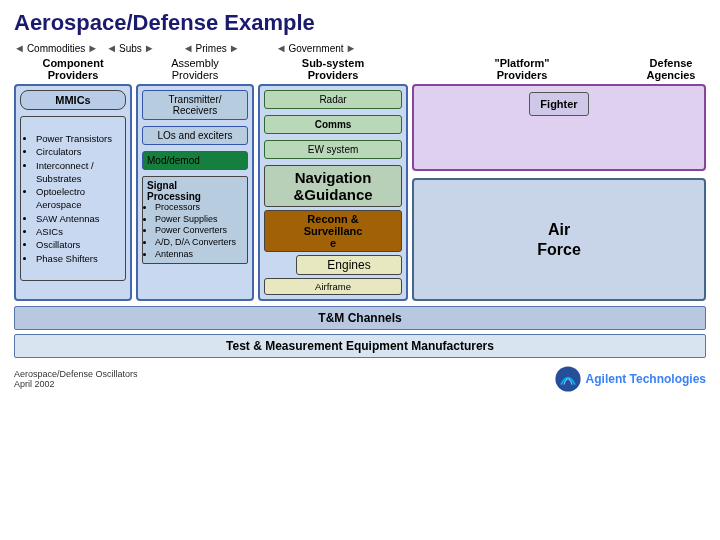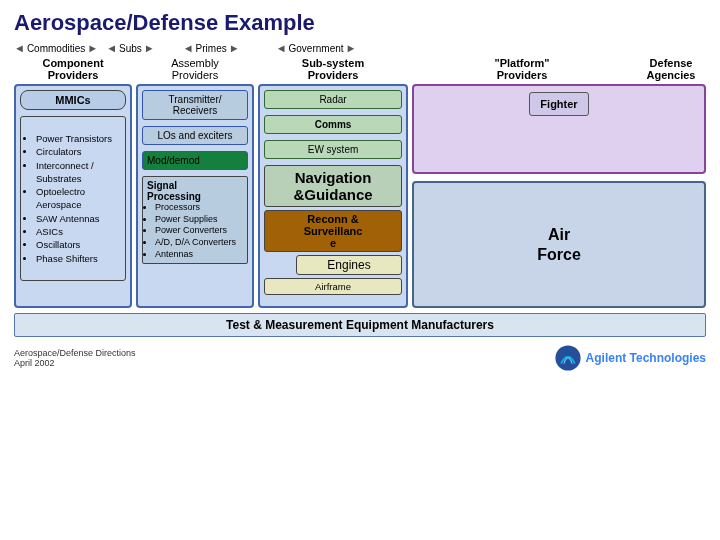--- a/index.html
+++ b/index.html
@@ -338,26 +338,27 @@
       </div>
 
       <div style="flex:1.5; border:2px solid #446688; border-radius:4px; background:#c8d4e8; padding:6px; display:flex; align-items:center; justify-content:center; margin-top:4px;">
         <div style="font-size:16px; font-weight:bold; text-align:center; line-height:1.2;">Air<br>Force</div>
       </div>
     </div>
 
   </div>
 
   <div class="bottom-bars">
+    <div class="tm-bar">T&amp;M Channels</div>
     <div class="test-bar">Test &amp; Measurement Equipment Manufacturers</div>
   </div>
 
   <div class="footer">
     <div>
-      <div>Aerospace/Defense Directions</div>
+      <div>Aerospace/Defense Oscillators</div>
       <div>April 2002</div>
     </div>
     <div class="logo-area">
 
       <svg class="logo-circle" viewBox="0 0 40 40">
         <circle cx="20" cy="20" r="18" fill="#003087" opacity="0.85"></circle>
         <path d="M10 28 Q20 8 30 28" stroke="#00b0f0" stroke-width="2.5" fill="none"></path>
         <path d="M14 28 Q20 12 26 28" stroke="#80d0ff" stroke-width="1.5" fill="none"></path>
       </svg>
       <span style="font-size:12px; font-weight:bold; color:#3b82f6;">Agilent Technologies</span>

